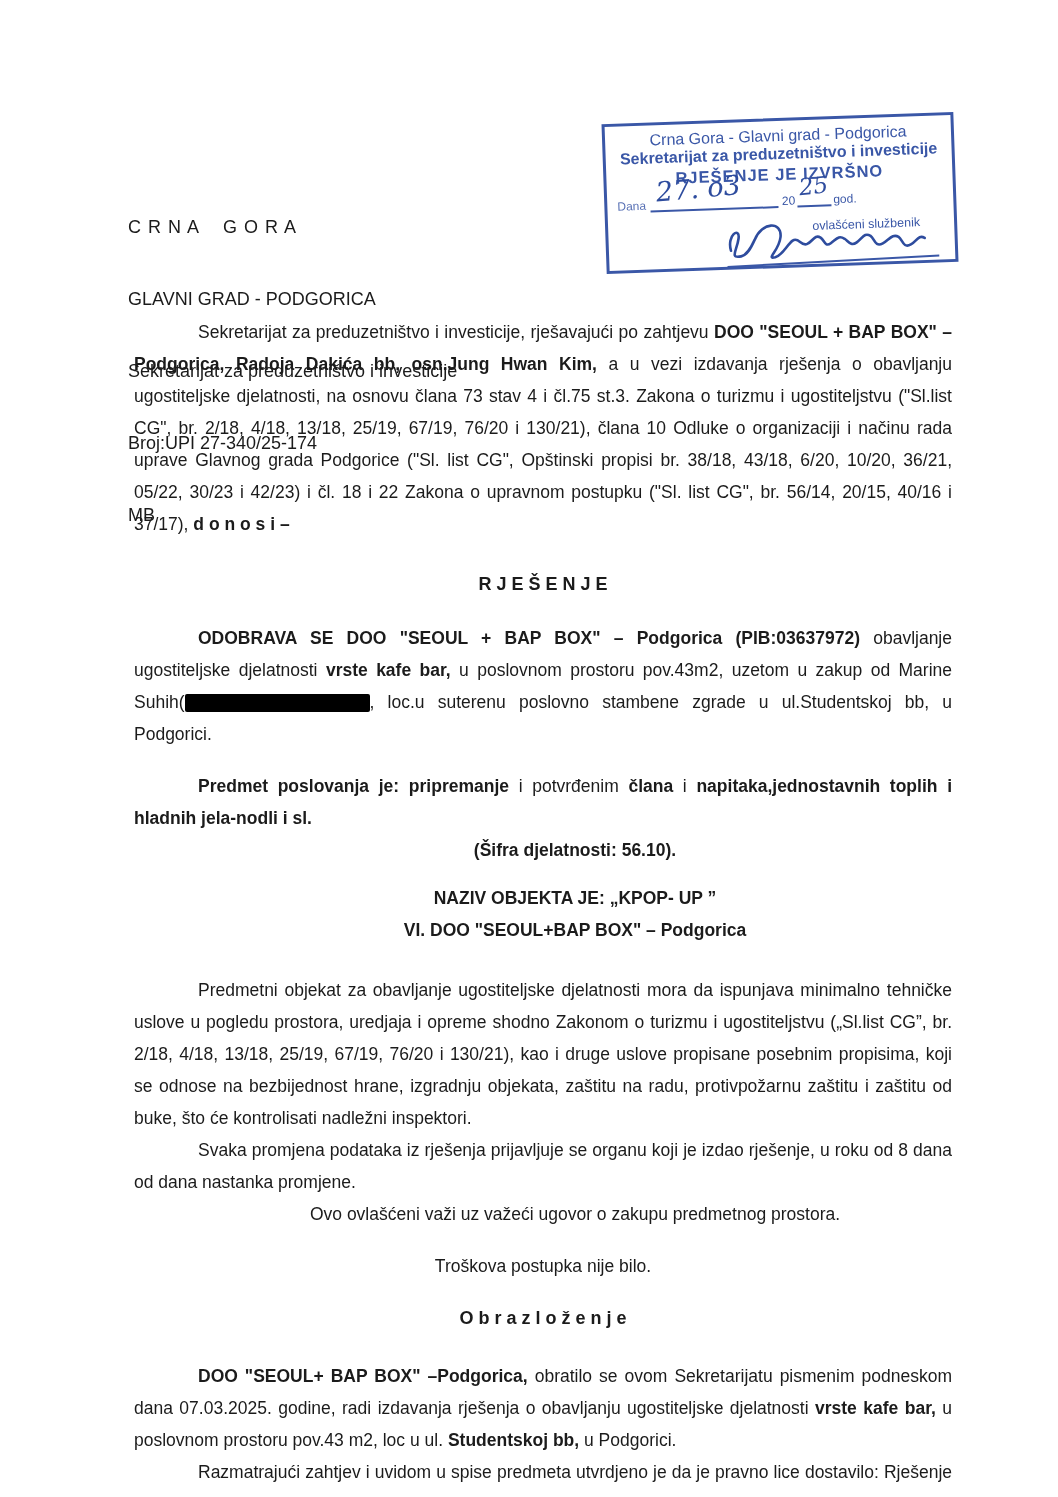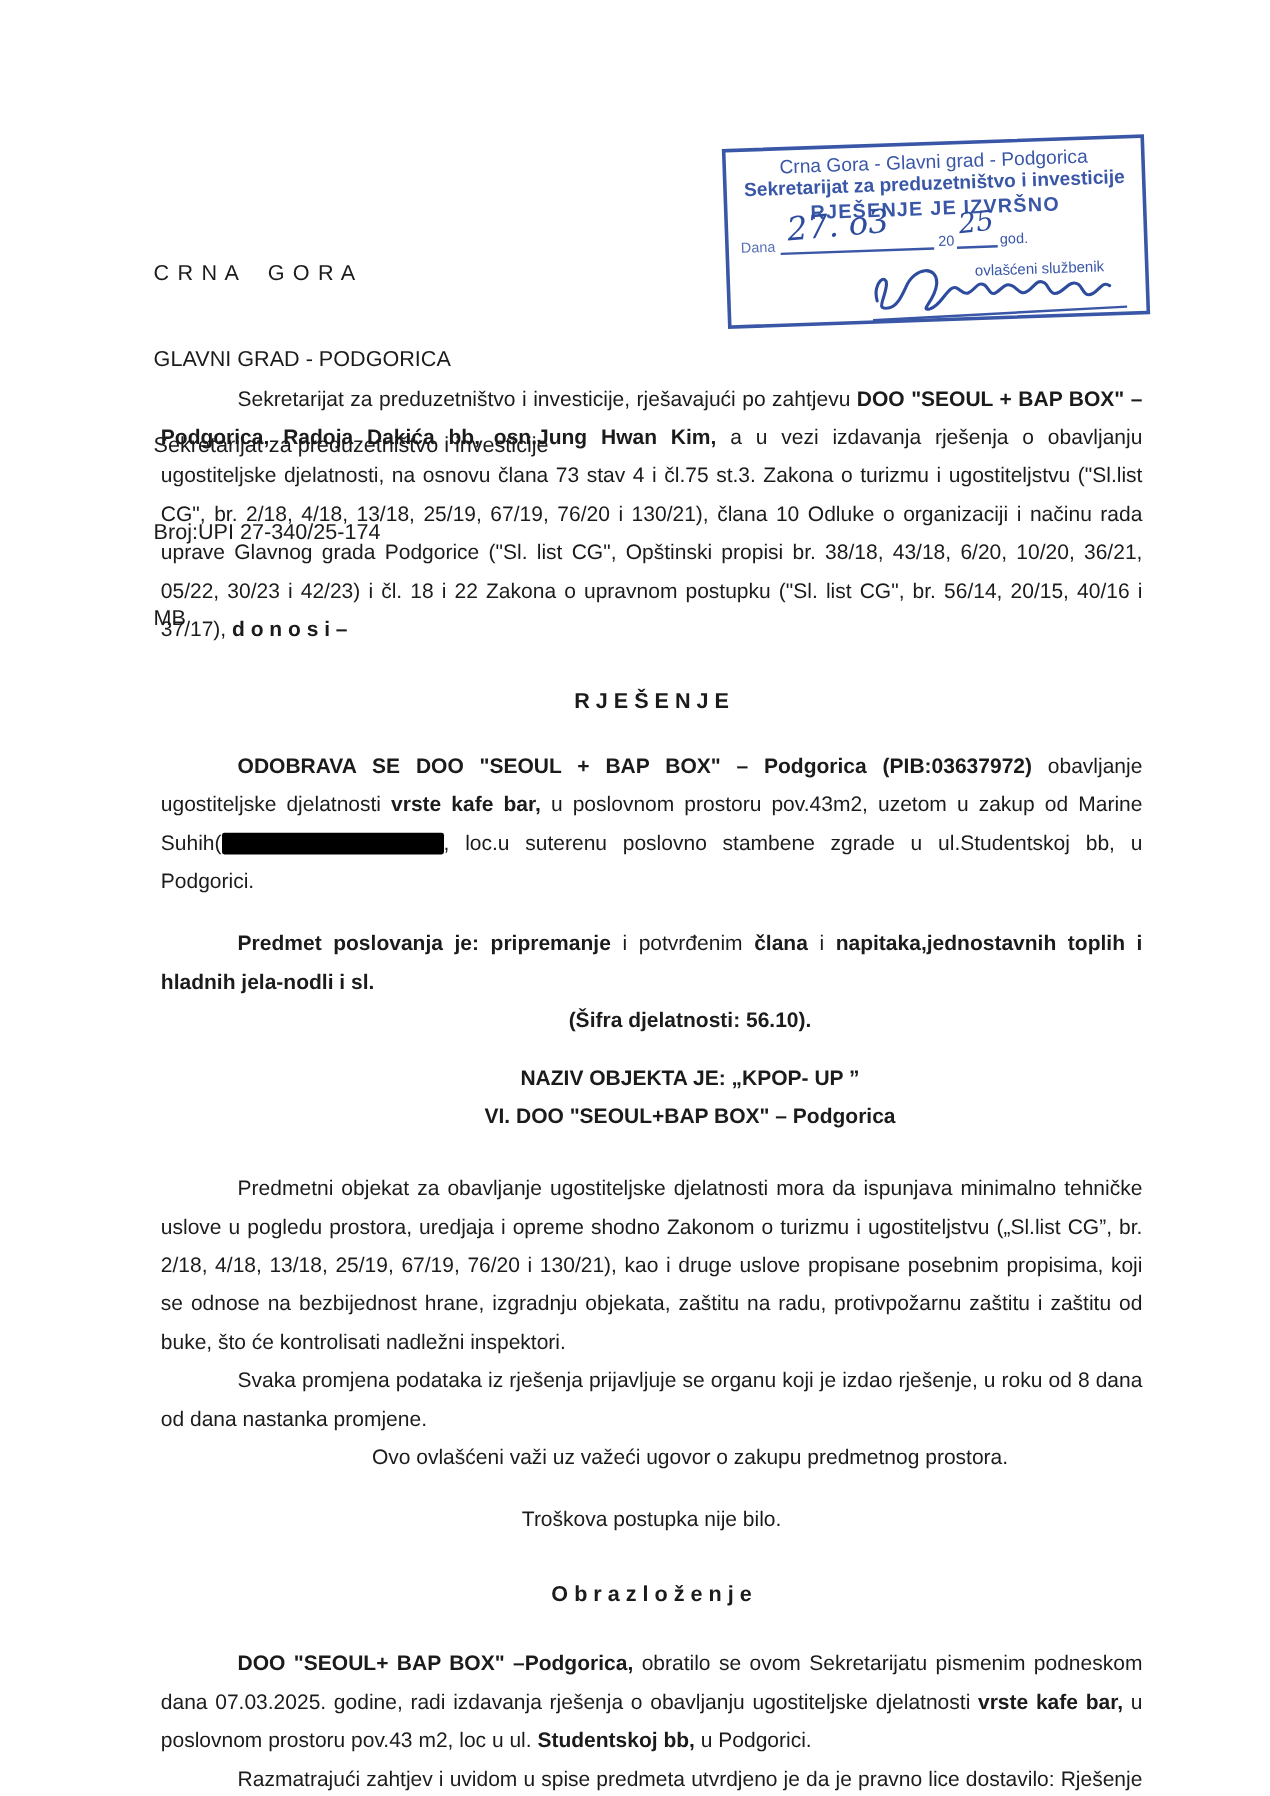--- a/index.html
+++ b/index.html
@@ -75,21 +75,21 @@
   .redact{
     display:inline-block;background:#000;
     width:185px;height:18px;vertical-align:text-bottom;
     border-radius:2px;
   }
   .heading{
     text-align:center;font-weight:bold;font-size:18px;
     margin:0;
   }
   .h-rjesenje{margin-top:28px;margin-bottom:22px;}
-  .h-obrazlozenje{margin-top:30px;margin-bottom:26px;}
+  .h-obrazlozenje{margin-top:20px;margin-bottom:26px;}
   .gap-s{height:16px;}
   .gap-m{height:20px;}
   .gap-l{height:28px;}
 </style>
 </head>
 <body>
 
 <div class="page">
 
   <div class="header-block">

